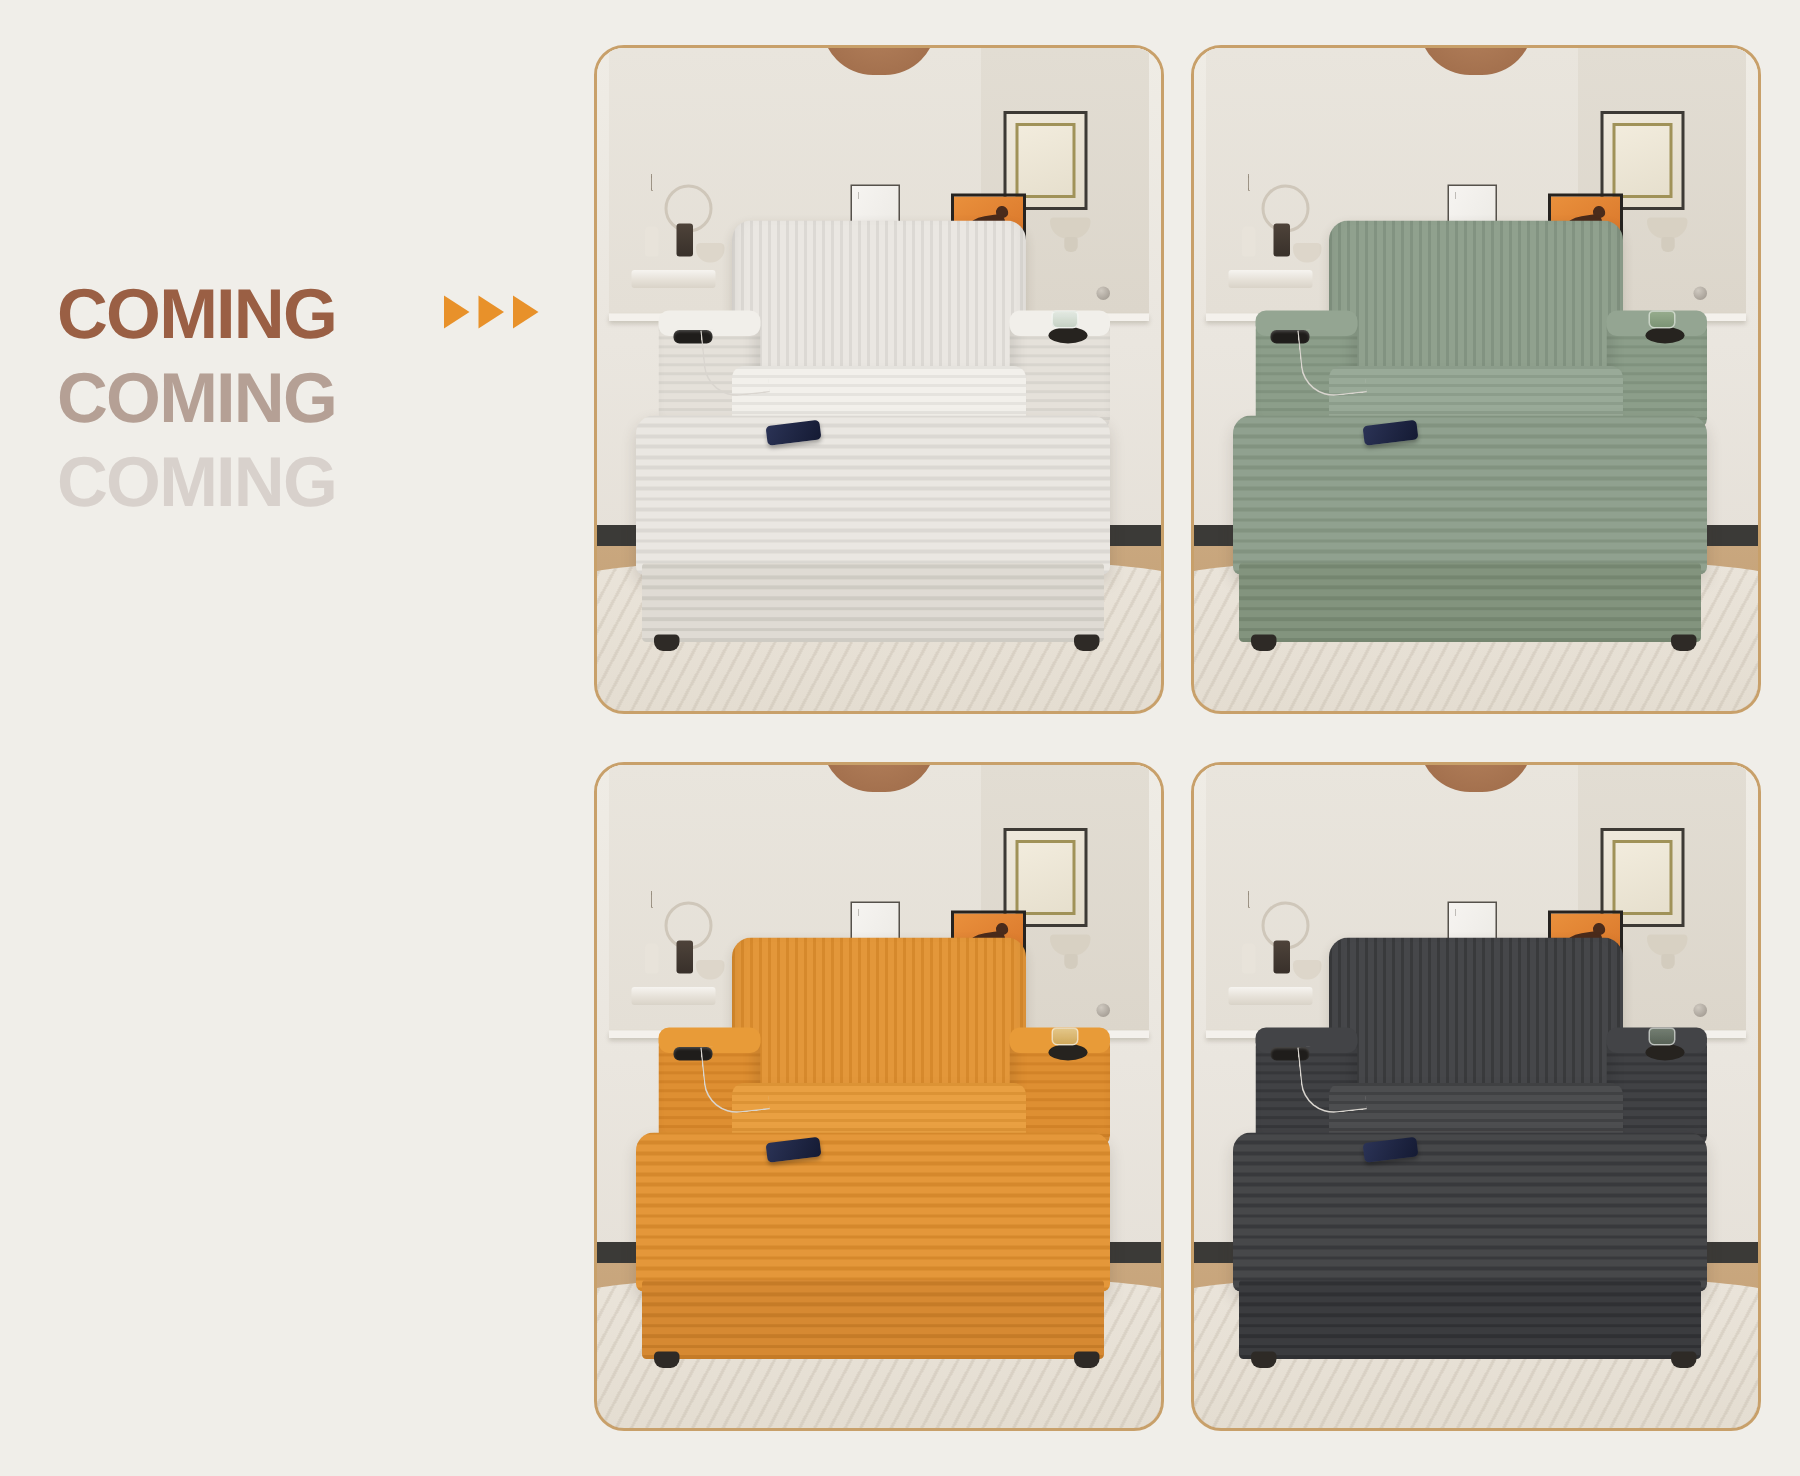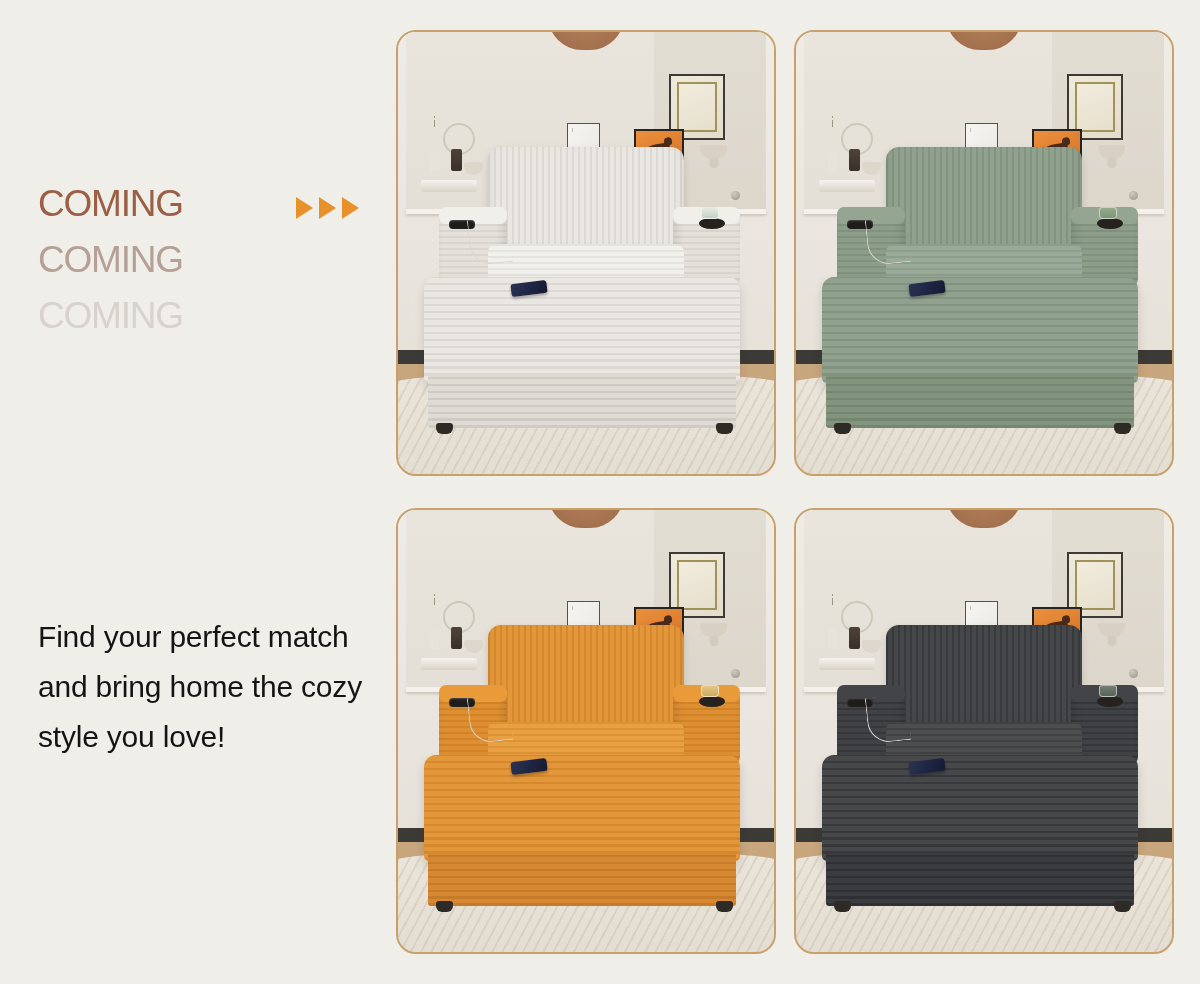--- a/index.html
+++ b/index.html
@@ -23,21 +23,21 @@
     line-height:1.12; letter-spacing:-0.6px;
   }
   .coming-stack {
     position:absolute; left:38px; top:185px;
     width:350px;
   }
   .coming-row {
     position:relative; height:56px;
   }
   .coming-word {
-    font-size:37px; font-weight:normal;
+    font-size:47px; font-weight:bold;
     letter-spacing:-1.2px; line-height:1;
     display:inline-block;
   }
   .coming-1 .coming-word { color:#9a5f44; }
   .coming-2 .coming-word { color:#b5a095; }
   .coming-3 .coming-word { color:#d8d1cc; }
 
   .arrows {
     position:absolute; left:258px; top:12px;
     display:flex; gap:6px;
@@ -344,21 +344,20 @@
       </span>
     </div>
     <div class="coming-row coming-2">
       <span class="coming-word">COMING</span>
     </div>
     <div class="coming-row coming-3">
       <span class="coming-word">COMING</span>
     </div>
   </div>
 
-  <div class="tagline">Find your perfect match and bring home the cozy style you love!</div>
 </div>
 
 <div class="grid">
 
   <div class="panel theme-ivory">
     <div class="scene">
       <div class="wall"></div>
       <div class="niche"></div>
       <div class="niche-right"></div>
       <div class="wood-disc"></div>

